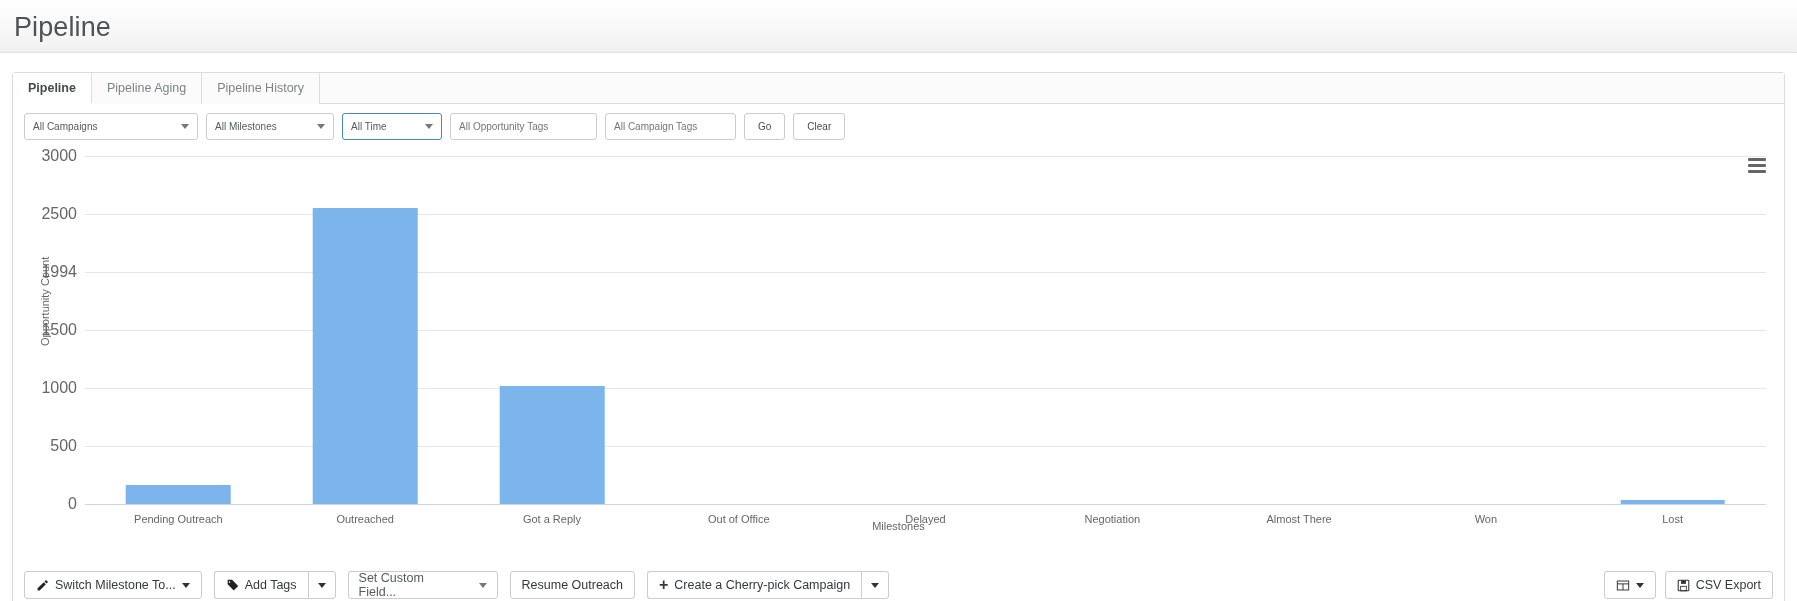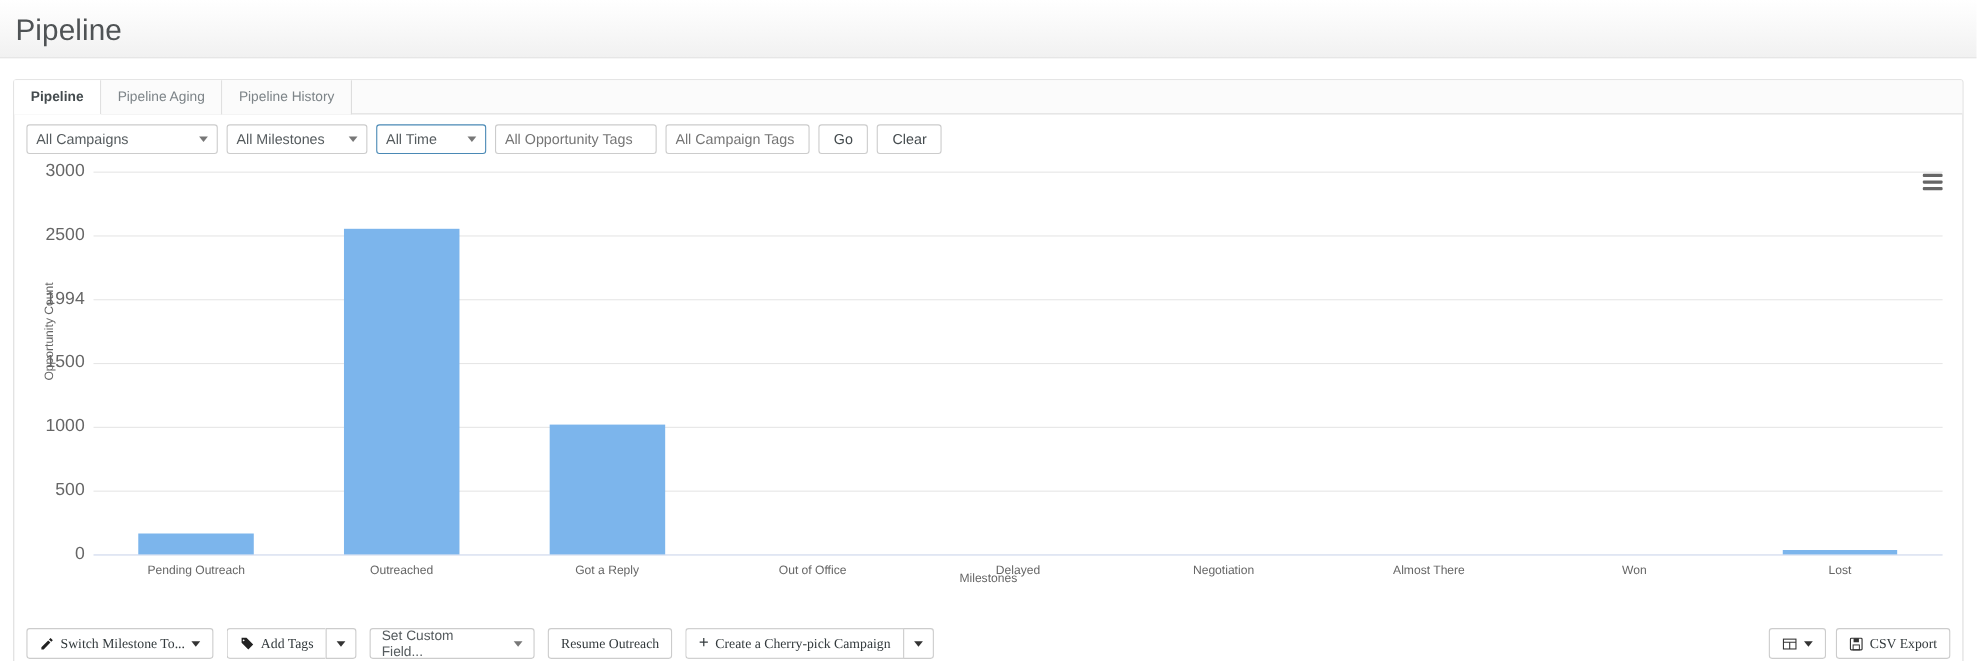--- a/index.html
+++ b/index.html
@@ -68,21 +68,21 @@
 
   
   .filter-row {
     display: flex;
     align-items: center;
     padding: 9px 11px 0 11px;
     gap: 8px;
   }
   .sel, .txt, .btn-plain {
     height: 27px;
-    font-size: 13px;
+    font-size: 10px;
     color: #555b5e;
     background: #ffffff;
     border: 1px solid #cccccc;
     border-radius: 3px;
     padding: 0 8px;
     line-height: 25px;
     font-family: "Liberation Sans", sans-serif;
   }
   .sel {
     display: flex;
@@ -209,21 +209,21 @@
     border: 1px solid #cccccc;
     border-radius: 3px;
     font-size: 12.5px;
     color: #333a3d;
     padding: 0 11px;
     display: flex;
     align-items: center;
     gap: 6px;
     cursor: pointer;
     white-space: nowrap;
-    font-family: Liberation Serif, serif;
+    font-family: Liberation Sans, sans-serif;
   }
   .btn.split-main { border-top-right-radius: 0; border-bottom-right-radius: 0; border-right: none; }
   .btn.split-caret {
     border-top-left-radius: 0; border-bottom-left-radius: 0;
     padding: 0 9px;
   }
   .caret-dark {
     border-left: 4px solid transparent;
     border-right: 4px solid transparent;
     border-top: 5px solid #333;

